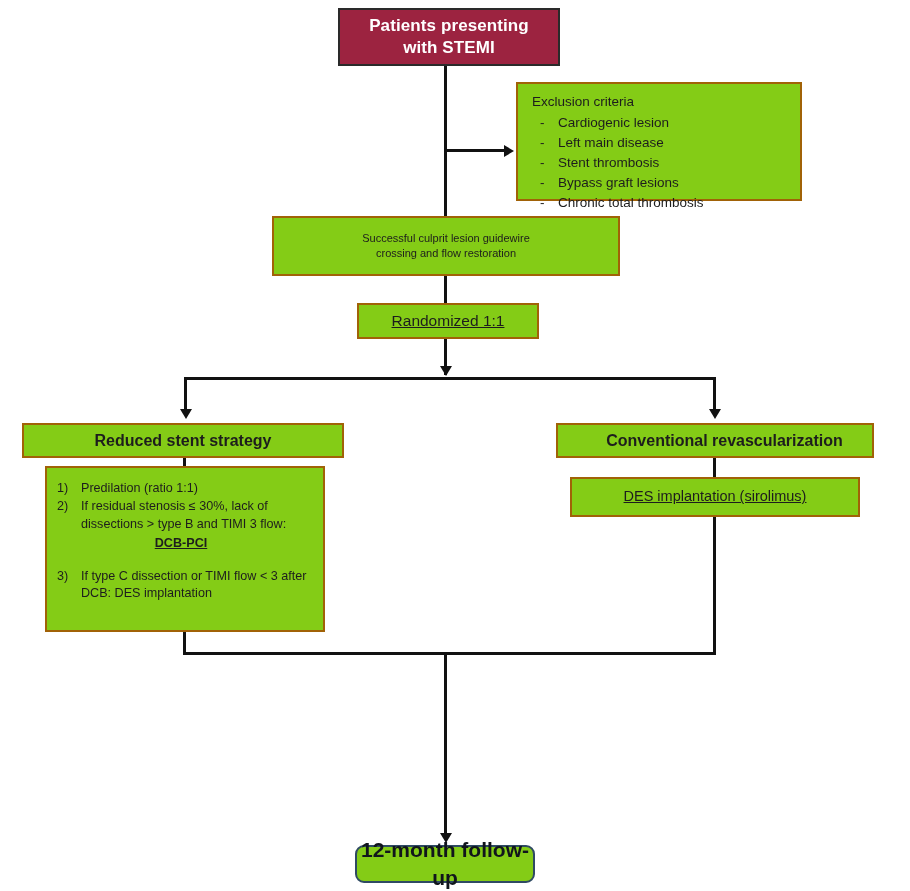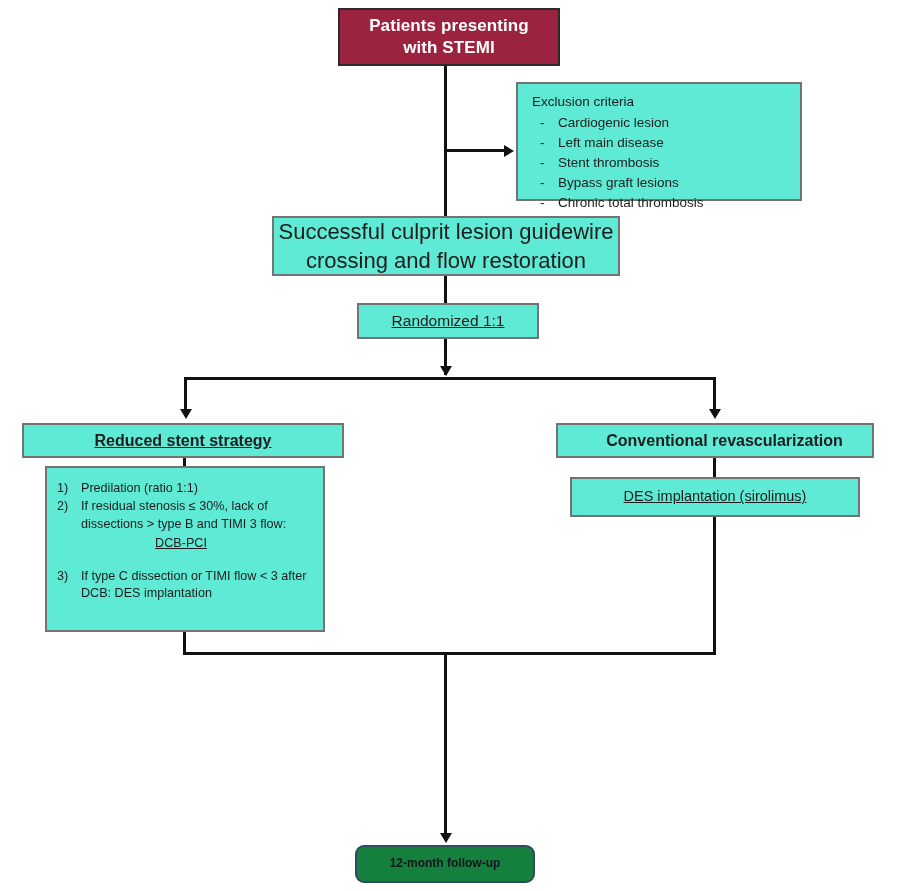--- a/index.html
+++ b/index.html
@@ -16,22 +16,22 @@
     width: 910px;
     height: 891px;
     background: #ffffff;
     overflow: hidden;
   }
 
   
   .node {
     position: absolute;
     box-sizing: border-box;
-    background: #5eead4;
-    border: 2px solid #737373;
+    background: #84cc16;
+    border: 2px solid #a16207;
     display: flex;
     align-items: center;
     justify-content: center;
     text-align: center;
     color: #1d1d1d;
     line-height: 1.32;
   }
 
   
   .node-start {
@@ -74,42 +74,41 @@
     padding-left: 8px;
     box-sizing: border-box;
   }
 
   
   .node-culprit {
     left: 272px;
     top: 216px;
     width: 348px;
     height: 60px;
-    font-size: 22px;
+    font-size: 11px;
   }
 
   
   .node-random {
     left: 357px;
     top: 303px;
     width: 182px;
     height: 36px;
     font-size: 15.5px;
     text-decoration: underline;
   }
 
   
   .node-arm-left {
     left: 22px;
     top: 423px;
     width: 322px;
     height: 35px;
     font-weight: bold;
     font-size: 16px;
-    text-decoration: underline;
   }
   .node-arm-right {
     left: 556px;
     top: 423px;
     width: 318px;
     height: 35px;
     font-weight: bold;
     font-size: 16px;
     padding-left: 19px;
   }
@@ -139,21 +138,21 @@
   }
   .proto-num {
     width: 24px;
     flex: 0 0 24px;
   }
   .proto-body { flex: 1 1 auto; }
   .proto-gap { height: 15px; }
   .proto-emph {
     display: block;
     text-align: center;
-    font-weight: normal;
+    font-weight: bold;
     text-decoration: underline;
     margin-top: 1px;
     padding-right: 34px;
   }
 
   
   .node-des {
     left: 570px;
     top: 477px;
     width: 290px;
@@ -161,25 +160,25 @@
     font-size: 14.5px;
     text-decoration: underline;
   }
 
   
   .node-end {
     left: 355px;
     top: 845px;
     width: 180px;
     height: 38px;
-    background: #15803d;
+    background: #84cc16;
     border: 2px solid #2f4a63;
     border-radius: 9px;
     font-weight: bold;
-    font-size: 12px;
+    font-size: 21px;
     color: #11151c;
   }
 
   
   .vline, .hline {
     position: absolute;
     background: #111111;
   }
   .vline { width: 3px; }
   .hline { height: 3px; }

